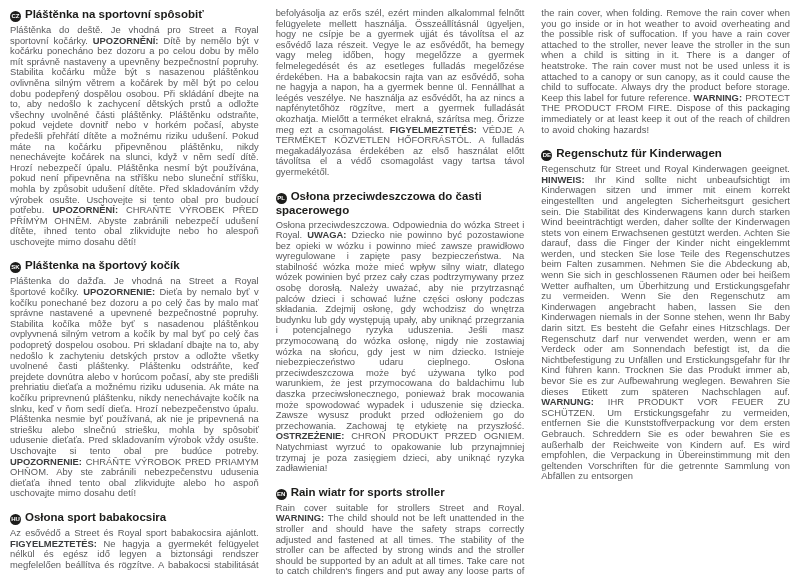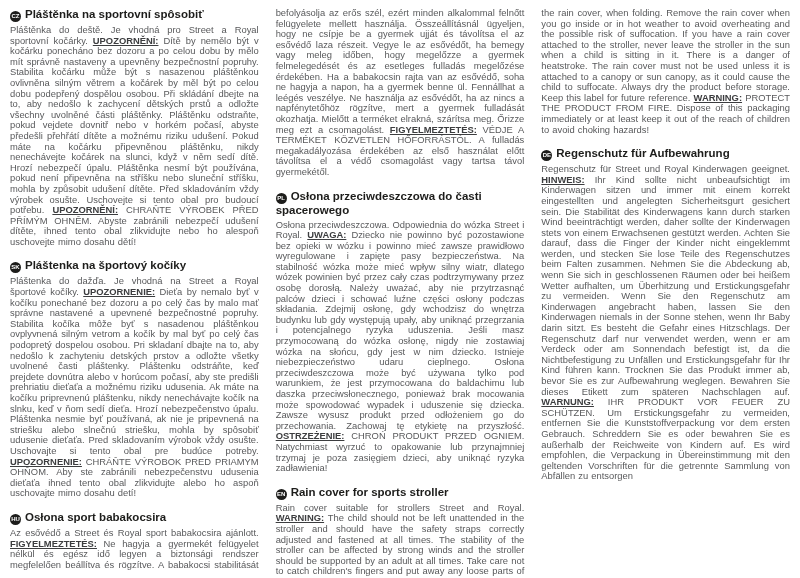--- a/index.html
+++ b/index.html
@@ -54,51 +54,50 @@
     margin: 0;
     font-size: 9.4px;
     line-height: 10.6px;
     text-align: justify;
     color: #58595b;
     word-spacing: 0.5px;
   }
   .sec-body .b {
     font-weight: bold;
     color: #3c3d3f;
-    text-decoration: underline;
   }
 </style>
 </head>
 <body>
 
 <div class="page">
 
   <section class="lang-section">
     <h2 class="sec-header"><span class="badge">CZ</span><span>Pláštěnka na sportovní spôsobiť</span></h2>
     <p class="sec-body"><span>Pláštěnka do deště. Je vhodná pro Street a Royal sportovní kočárky. </span><span class="b">UPOZORNĚNÍ:</span><span> Dítě by nemělo být v kočárku ponecháno bez dozoru a po celou dobu by mělo mít správně nastaveny a upevněny bezpečnostní popruhy. Stabilita kočárku může být s nasazenou pláštěnkou ovlivněna silným větrem a kočárek by měl být po celou dobu podepřený dospělou osobou. Při skládání dbejte na to, aby nedošlo k zachycení dětských prstů a odložte všechny uvolněné části pláštěnky. Pláštěnku odstraňte, pokud vejdete dovnitř nebo v horkém počasí, abyste předešli přehřátí dítěte a možnému riziku udušení. Pokud máte na kočárku připevněnou pláštěnku, nikdy nenechávejte kočárek na slunci, když v něm sedí dítě. Hrozí nebezpečí úpalu. Pláštěnka nesmí být používána, pokud není připevněna na stříšku nebo sluneční stříšku, mohla by způsobit udušení dítěte. Před skladováním vždy výrobek osušte. Uschovejte si tento obal pro budoucí potřebu. </span><span class="b">UPOZORNĚNÍ:</span><span> CHRAŇTE VÝROBEK PŘED PŘÍMÝM OHNĚM. Abyste zabránili nebezpečí udušení dítěte, ihned tento obal zlikvidujte nebo ho alespoň uschovejte mimo dosahu dětí!</span></p>
   </section>
 
   <section class="lang-section">
-    <h2 class="sec-header"><span class="badge">SK</span><span>Pláštenka na športový kočíky</span></h2>
+    <h2 class="sec-header"><span class="badge">SK</span><span>Pláštenka na športový kočík</span></h2>
     <p class="sec-body"><span>Pláštenka do dažďa. Je vhodná na Street a Royal športové kočíky. </span><span class="b">UPOZORNENIE:</span><span> Dieťa by nemalo byť v kočíku ponechané bez dozoru a po celý čas by malo mať správne nastavené a upevnené bezpečnostné popruhy. Stabilita kočíka môže byť s nasadenou pláštěnkou ovplyvnená silným vetrom a kočík by mal byť po celý čas podopretý dospelou osobou. Pri skladaní dbajte na to, aby nedošlo k zachyteniu detských prstov a odložte všetky uvolnené časti pláštenky. Pláštenku odstráňte, keď prejdete dovnútra alebo v horúcom počasí, aby ste predišli prehriatiu dieťaťa a možnému riziku udusenia. Ak máte na kočíku priprevnenú pláštenku, nikdy nenechávajte kočík na slnku, keď v ňom sedí dieťa. Hrozí nebezpečenstvo úpalu. Pláštenka nesmie byť používaná, ak nie je pripevnená na striešku alebo slnečnú striešku, mohla by spôsobiť udusenie dieťaťa. Pred skladovaním výrobok vždy osušte. Uschovajte si tento obal pre budúce potreby. </span><span class="b">UPOZORNENIE:</span><span> CHRÁŇTE VÝROBOK PRED PRIAMYM OHŇOM. Aby ste zabránili nebezpečenstvu udusenia dieťaťa ihned tento obal zlikvidujte alebo ho aspoň uschovajte mimo dosahu detí!</span></p>
   </section>
 
   <section class="lang-section">
     <h2 class="sec-header"><span class="badge">HU</span><span>Osłona sport babakocsira</span></h2>
     <p class="sec-body"><span>Az esővédő a Street és Royal sport babakocsira ajánlott. </span><span class="b">FIGYELMEZTETÉS:</span><span> Ne hagyja a gyermekét felügyelet nélkül és egész idő legyen a biztonsági rendszer megfelelően beállítva és rögzítve. A babakocsi stabilitását befolyásolja az erős szél, ezért minden alkalommal felnőtt felügyelete mellett használja. Összeállításnál ügyeljen, hogy ne csípje be a gyermek ujját és távolítsa el az esővédő laza részeit. Vegye le az esővédőt, ha bemegy vagy meleg időben, hogy megelőzze a gyermek felmelegedését és az esetleges fulladás megelőzése érdekében. Ha a babakocsin rajta van az esővédő, soha ne hagyja a napon, ha a gyermek benne ül. Fennállhat a leégés veszélye. Ne használja az esővédőt, ha az nincs a napfénytetőhöz rögzítve, mert a gyermek fulladását okozhatja. Mielőtt a terméket elrakná, szárítsa meg. Őrizze meg ezt a csomagolást. </span><span class="b">FIGYELMEZTETÉS:</span><span> VÉDJE A TERMÉKET KÖZVETLEN HŐFORRÁSTÓL. A fulladás megakadályozása érdekében az első használat előtt távolítsa el a védő csomagolást vagy tartsa távol gyermekétől.</span></p>
   </section>
 
   <section class="lang-section">
     <h2 class="sec-header"><span class="badge">PL</span><span>Osłona przeciwdeszczowa do časti spacerowego</span></h2>
     <p class="sec-body"><span>Osłona przeciwdeszczowa. Odpowiednia do wózka Street i Royal. </span><span class="b">UWAGA:</span><span> Dziecko nie powinno być pozostawione bez opieki w wózku i powinno mieć zawsze prawidłowo wyregulowane i zapięte pasy bezpieczeństwa. Na stabilność wózka może mieć wpływ silny wiatr, dlatego wózek powinien być przez cały czas podtrzymywany przez osobę dorosłą. Należy uważać, aby nie przytrzasnąć palców dzieci i schować luźne części osłony podczas składania. Zdejmij osłonę, gdy wchodzisz do wnętrza budynku lub gdy występują upały, aby uniknąć przegrzania i potencjalnego ryzyka uduszenia. Jeśli masz przymocowaną do wózka osłonę, nigdy nie zostawiaj wózka na słońcu, gdy jest w nim dziecko. Istnieje niebezpieczeństwo udaru cieplnego. Osłona przeciwdeszczowa może być używana tylko pod warunkiem, że jest przymocowana do baldachimu lub daszka przeciwsłonecznego, ponieważ brak mocowania może spowodować wypadek i uduszenie się dziecka. Zawsze wysusz produkt przed odłożeniem go do przechowania. Zachowaj tę etykietę na przyszłość. </span><span class="b">OSTRZEŻENIE:</span><span> CHROŃ PRODUKT PRZED OGNIEM. Natychmiast wyrzuć to opakowanie lub przynajmniej trzymaj je poza zasięgiem dzieci, aby uniknąć ryzyka zadławienia!</span></p>
   </section>
 
   <section class="lang-section">
-    <h2 class="sec-header"><span class="badge">EN</span><span>Rain cover for sports stroller</span></h2>
+    <h2 class="sec-header"><span class="badge">EN</span><span>Rain wiatr for sports stroller</span></h2>
     <p class="sec-body"><span>Rain cover suitable for strollers Street and Royal. </span><span class="b">WARNING:</span><span> The child should not be left unattended in the stroller and should have the safety straps correctly adjusted and fastened at all times. The stability of the stroller can be affected by strong winds and the stroller should be supported by an adult at all times. Take care not to catch children's fingers and put away any loose parts of the rain cover, when folding. Remove the rain cover when you go inside or in hot weather to avoid overheating and the possible risk of suffocation. If you have a rain cover attached to the stroller, never leave the stroller in the sun when a child is sitting in it. There is a danger of heatstroke. The rain cover must not be used unless it is attached to a canopy or sun canopy, as it could cause the child to suffocate. Always dry the product before storage. Keep this label for future reference. </span><span class="b">WARNING:</span><span> PROTECT THE PRODUCT FROM FIRE. Dispose of this packaging immediately or at least keep it out of the reach of children to avoid choking hazards!</span></p>
   </section>
 
   <section class="lang-section">
-    <h2 class="sec-header"><span class="badge">DE</span><span>Regenschutz für Aufbewahrung</span></h2>
+    <h2 class="sec-header"><span class="badge">DE</span><span>Regenschutz für Kinderwagen</span></h2>
     <p class="sec-body"><span>Regenschutz für Street und Royal Kinderwagen geeignet. </span><span class="b">HINWEIS:</span><span> Ihr Kind sollte nicht unbeaufsichtigt im Kinderwagen sitzen und immer mit einem korrekt eingestellten und angelegten Sicherheitsgurt gesichert sein. Die Stabilität des Kinderwagens kann durch starken Wind beeinträchtigt werden, daher sollte der Kinderwagen stets von einem Erwachsenen gestützt werden. Achten Sie darauf, dass die Finger der Kinder nicht eingeklemmt werden, und stecken Sie lose Teile des Regenschutzes beim Falten zusammen. Nehmen Sie die Abdeckung ab, wenn Sie sich in geschlossenen Räumen oder bei heißem Wetter aufhalten, um Überhitzung und Erstickungsgefahr zu vermeiden. Wenn Sie den Regenschutz am Kinderwagen angebracht haben, lassen Sie den Kinderwagen niemals in der Sonne stehen, wenn Ihr Baby darin sitzt. Es besteht die Gefahr eines Hitzschlags. Der Regenschutz darf nur verwendet werden, wenn er am Verdeck oder am Sonnendach befestigt ist, da die Nichtbefestigung zu Unfällen und Erstickungsgefahr für Ihr Kind führen kann. Trocknen Sie das Produkt immer ab, bevor Sie es zur Aufbewahrung weglegen. Bewahren Sie dieses Etikett zum späteren Nachschlagen auf. </span><span class="b">WARNUNG:</span><span> IHR PRODUKT VOR FEUER ZU SCHÜTZEN. Um Erstickungsgefahr zu vermeiden, entfernen Sie die Kunststoffverpackung vor dem ersten Gebrauch. Schreddern Sie es oder bewahren Sie es außerhalb der Reichweite von Kindern auf. Es wird empfohlen, die Verpackung in Übereinstimmung mit den geltenden Vorschriften für die getrennte Sammlung von Abfällen zu entsorgen</span></p>
   </section>
 
 </div>
 
 </body></html>

